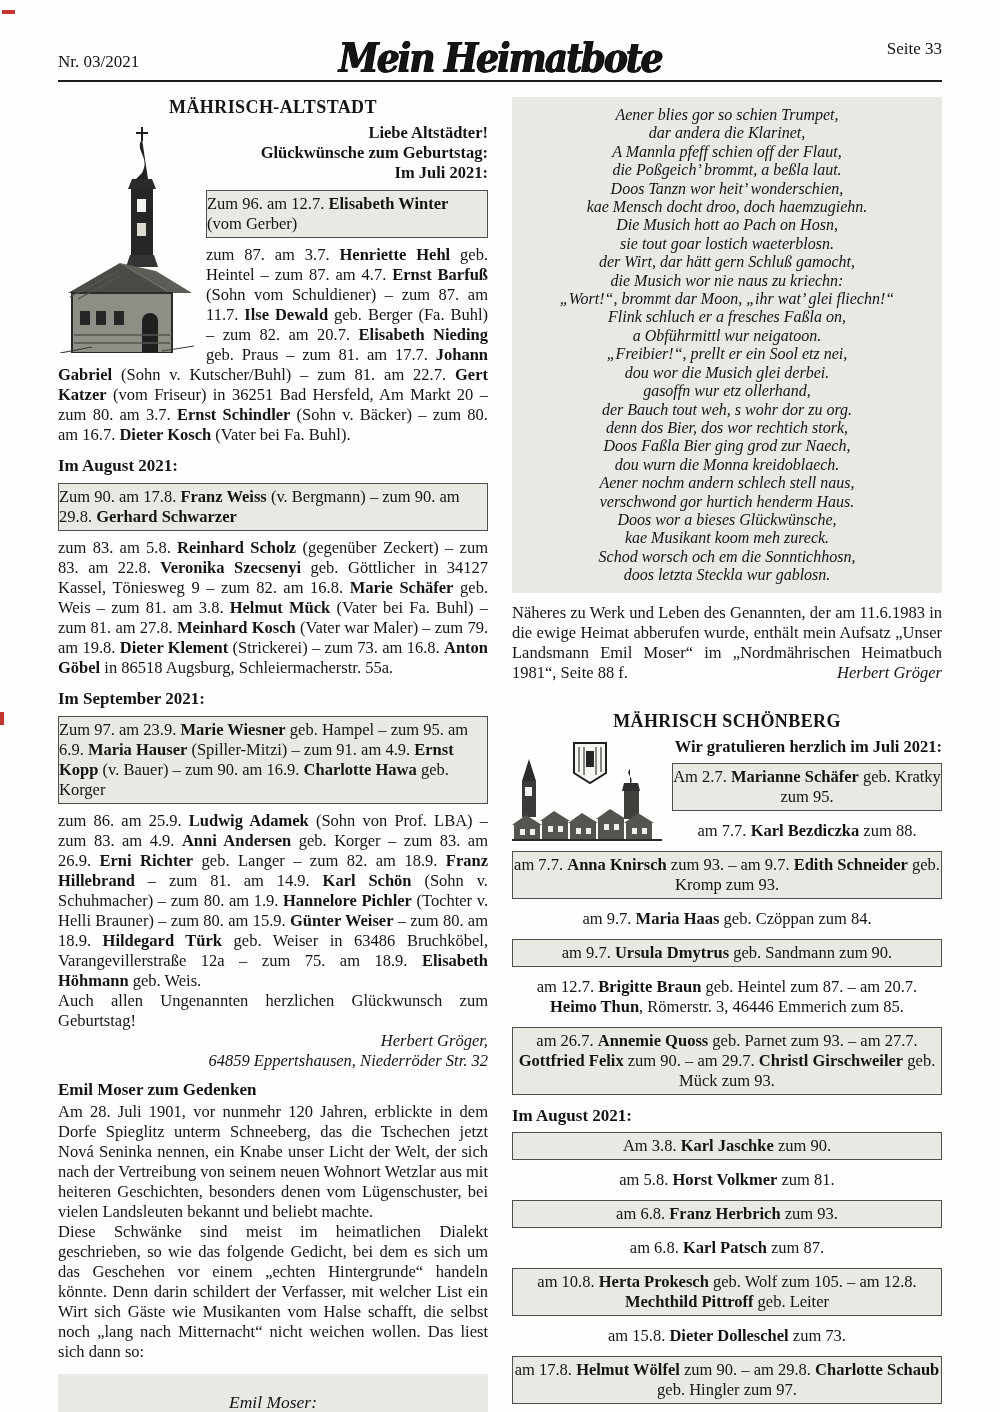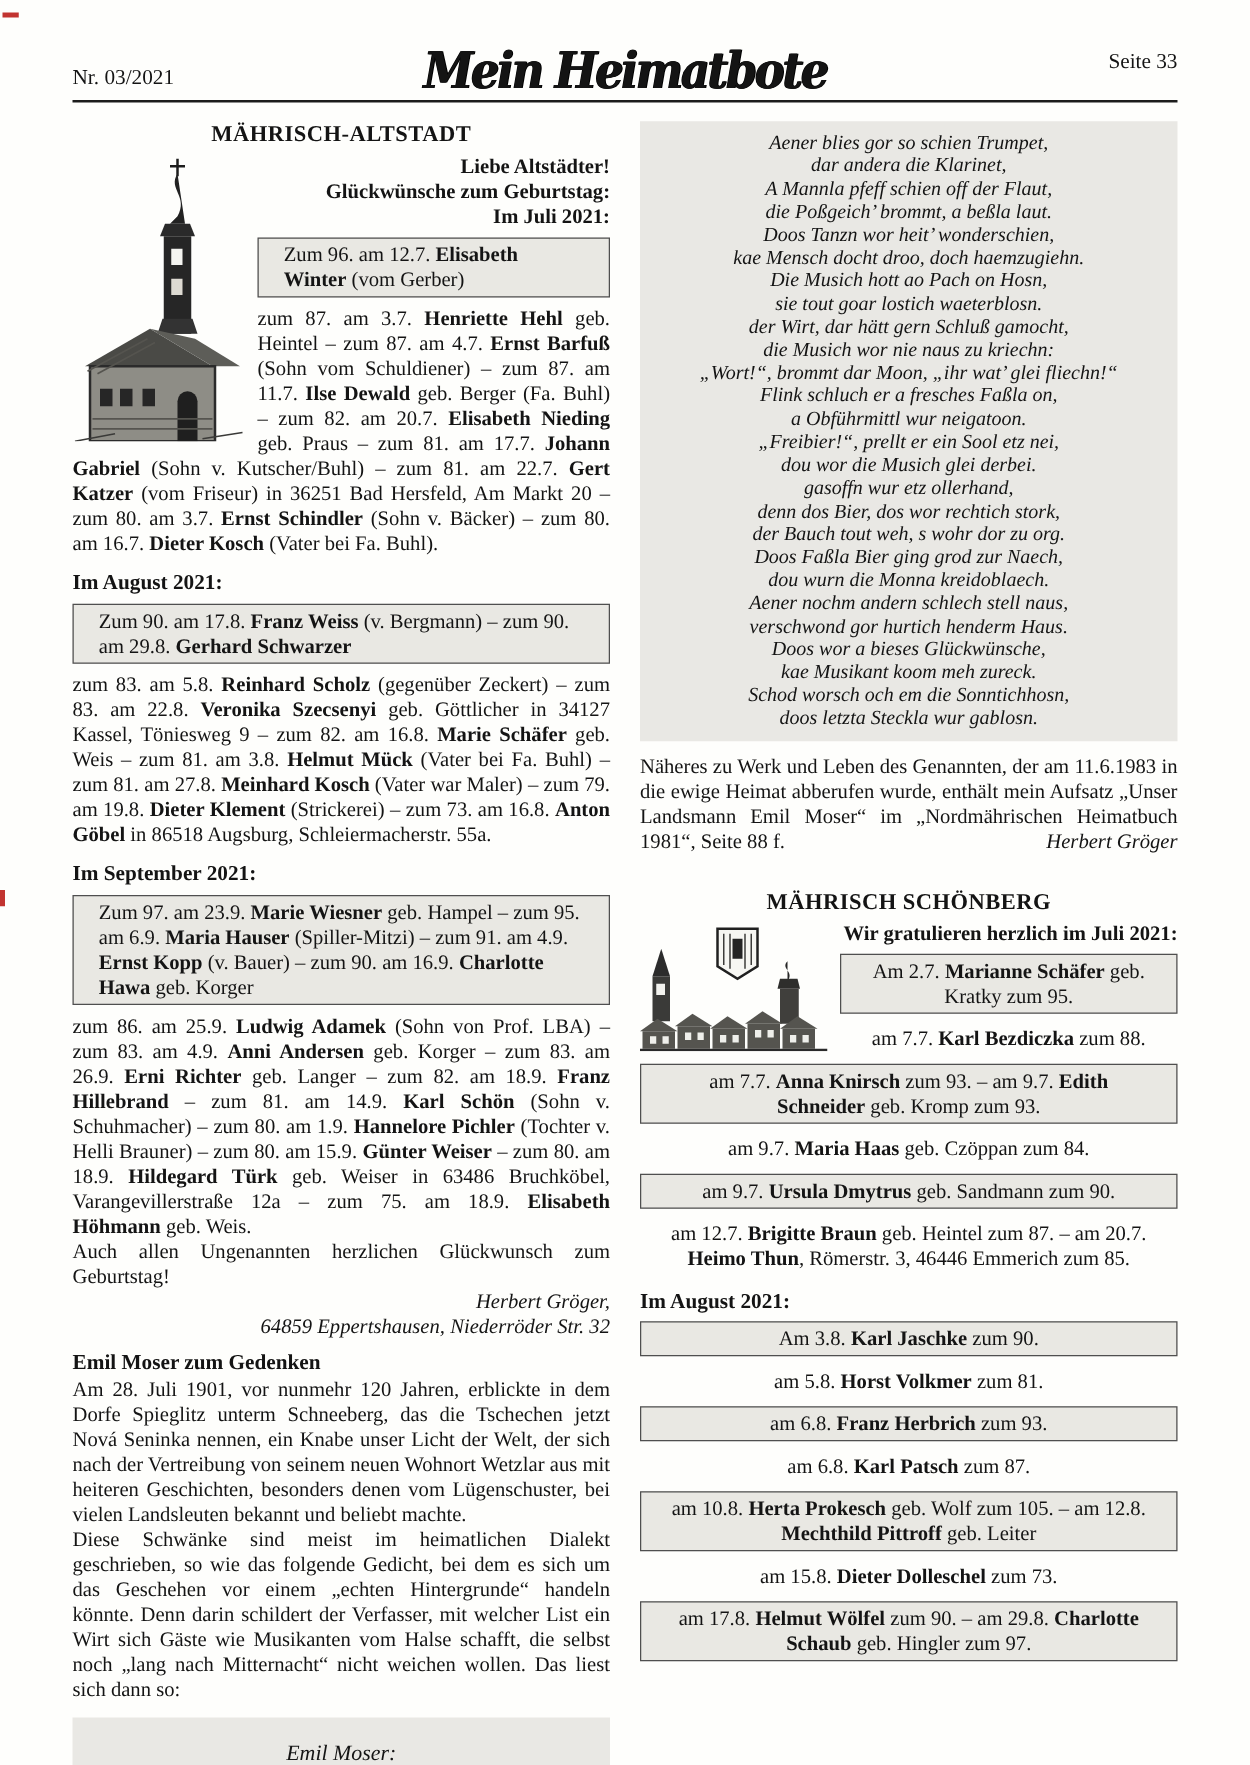--- a/index.html
+++ b/index.html
@@ -27,21 +27,21 @@
   
   .columns{display:flex;gap:24px;margin:13px 58px 0;}
   .col{width:430px;flex:0 0 430px;font-size:16.5px;line-height:20px;}
   p{margin:0;text-align:justify;}
   b{font-weight:bold;}
   .section-title{font-weight:bold;font-size:18px;letter-spacing:.4px;text-align:center;margin:2px 0 6px;}
   .bold-line{font-weight:bold;text-align:right;}
   .month-heading{font-weight:bold;font-size:17px;text-align:left;margin:11px 0 2px;}
   .gbox{
     background:#e9e8e3;border:1px solid #4f4f4f;
-    padding:3px 20px;margin:7px 0;overflow:hidden;
+    padding:3px 0;margin:7px 0;overflow:hidden;
   }
   .fl-img{float:left;margin:2px 10px 2px 0;}
   .sig{text-align:right;font-style:italic;}
   
   .poembox{background:#e9e8e4;}
   .poem-right{padding:9px 6px 8px;margin-top:2px;}
   .poem-right .pline{font-style:italic;text-align:center;font-size:16px;line-height:18.4px;}
   .poem-left{margin-top:12px;padding:16px 10px 34px;}
   .poem-author{font-style:italic;text-align:center;font-size:17.5px;line-height:24px;}
   
@@ -153,22 +153,22 @@
             <div class="pline">Die Musich hott ao Pach on Hosn,</div>
             <div class="pline">sie tout goar lostich waeterblosn.</div>
             <div class="pline">der Wirt, dar hätt gern Schluß gamocht,</div>
             <div class="pline">die Musich wor nie naus zu kriechn:</div>
             <div class="pline">„Wort!“, brommt dar Moon, „ihr wat’ glei fliechn!“</div>
             <div class="pline">Flink schluch er a fresches Faßla on,</div>
             <div class="pline">a Obführmittl wur neigatoon.</div>
             <div class="pline">„Freibier!“, prellt er ein Sool etz nei,</div>
             <div class="pline">dou wor die Musich glei derbei.</div>
             <div class="pline">gasoffn wur etz ollerhand,</div>
+            <div class="pline">der Bauch tout weh, s wohr dor zu org.</div>
             <div class="pline">denn dos Bier, dos wor rechtich stork,</div>
-            <div class="pline">der Bauch tout weh, s wohr dor zu org.</div>
             <div class="pline">Doos Faßla Bier ging grod zur Naech,</div>
             <div class="pline">dou wurn die Monna kreidoblaech.</div>
             <div class="pline">Aener nochm andern schlech stell naus,</div>
             <div class="pline">verschwond gor hurtich henderm Haus.</div>
             <div class="pline">Doos wor a bieses Glückwünsche,</div>
             <div class="pline">kae Musikant koom meh zureck.</div>
             <div class="pline">Schod worsch och em die Sonntichhosn,</div>
             <div class="pline">doos letzta Steckla wur gablosn.</div>
           </div>
       </div>
@@ -226,20 +226,21 @@
 
       <p class="bold-line" style="margin-top:4px">Wir gratulieren herzlich im Juli 2021:</p>
 
       <div>
           <div class="entry gbox">Am 2.7. <b>Marianne Schäfer</b> geb. Kratky zum 95.</div>
           <div class="entry plain">am 7.7. <b>Karl Bezdiczka</b> zum 88.</div>
           <div class="entry gbox">am 7.7. <b>Anna Knirsch</b> zum 93. – am 9.7. <b>Edith Schneider</b> geb. Kromp zum 93.</div>
           <div class="entry plain">am 9.7. <b>Maria Haas</b> geb. Czöppan zum 84.</div>
           <div class="entry gbox">am 9.7. <b>Ursula Dmytrus</b> geb. Sandmann zum 90.</div>
           <div class="entry plain">am 12.7. <b>Brigitte Braun</b> geb. Heintel zum 87. – am 20.7. <b>Heimo Thun</b>, Römerstr. 3, 46446 Emmerich zum 85.</div>
+          <div class="entry gbox">am 26.7. <b>Annemie Quoss</b> geb. Parnet zum 93. – am 27.7. <b>Gottfried Felix</b> zum 90. – am 29.7. <b>Christl Girschweiler</b> geb. Mück zum 93.</div>
         </div>
 
       <div class="month-heading">Im August 2021:</div>
 
       <div>
           <div class="entry gbox">Am 3.8. <b>Karl Jaschke</b> zum 90.</div>
           <div class="entry plain">am 5.8. <b>Horst Volkmer</b> zum 81.</div>
           <div class="entry gbox">am 6.8. <b>Franz Herbrich</b> zum 93.</div>
           <div class="entry plain">am 6.8. <b>Karl Patsch</b> zum 87.</div>
           <div class="entry gbox">am 10.8. <b>Herta Prokesch</b> geb. Wolf zum 105. – am 12.8. <b>Mechthild Pittroff</b> geb. Leiter</div>

